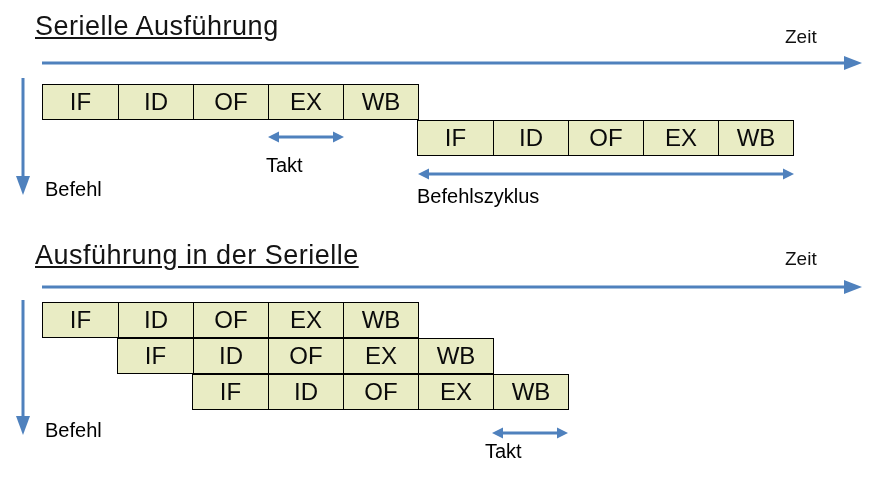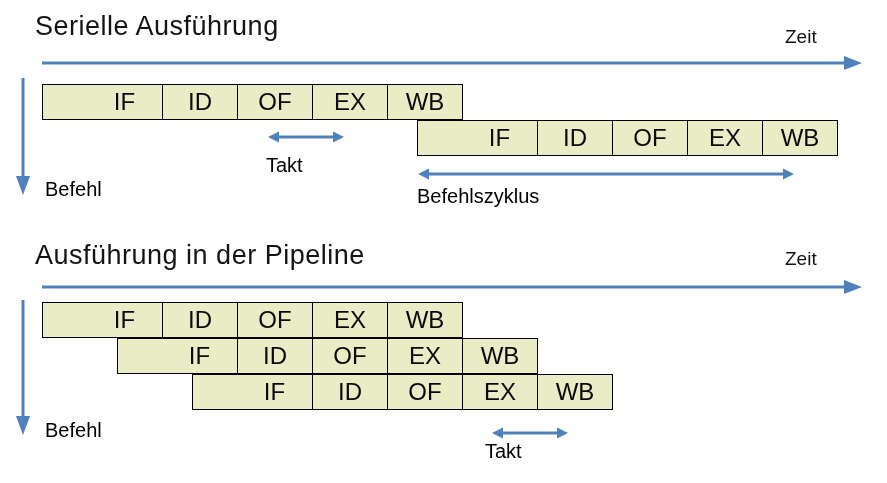--- a/index.html
+++ b/index.html
@@ -11,32 +11,32 @@
     font-family: "Liberation Sans", sans-serif;
     color: #000;
     overflow: hidden;
   }
   .abs { position: absolute; }
   .section-title {
     font-size: 27px;
     color: #141414;
     white-space: nowrap;
     letter-spacing: 0.5px;
+    text-decoration: underline;
   }
   .axis-label { font-size: 19px; color: #111; white-space: nowrap; }
   .small-label { font-size: 20px; color: #000000; white-space: nowrap; }
   .center-label { text-align: left; white-space: nowrap; }
   .stage-row {
     position: absolute;
     display: inline-flex;
     border: 1.6px solid #000;
     background: #e9ecc4;
     box-sizing: border-box;
     height: 36px;
-    padding-left: 44px;
   }
   .stage-cell {
     flex: 0 0 75px;
     width: 75px;
     box-sizing: border-box;
     border-left: 1.6px solid #000;
     display: flex;
     align-items: center;
     justify-content: center;
     font-size: 24px;
@@ -96,21 +96,21 @@
       <line x1="11" y1="8" x2="367" y2="8" stroke="#4f81bd" stroke-width="3"></line>
       <polygon points="12,2.5 12,13.5 1,8" fill="#4f81bd"></polygon>
       <polygon points="366,2.5 366,13.5 377,8" fill="#4f81bd"></polygon>
     </svg>
 
     <div class="abs small-label center-label" style="left:417px; top:185px; width:378px;">Befehlszyklus</div>
   </div>
 
   <div>
 
-    <div class="abs section-title" style="left:35px; top:240px;">Ausführung in der Pipeline</div>
+    <div class="abs section-title" style="left:35px; top:240px;">Ausführung in der Serielle</div>
 
     <div class="abs axis-label center-label" style="left:785px; top:248px; width:60px;">Zeit</div>
 
     <svg class="abs" style="left:42px; top:279px;" width="822" height="16">
       <line x1="0" y1="8" x2="804" y2="8" stroke="#4f81bd" stroke-width="3"></line>
       <polygon points="802,1 820,8 802,15" fill="#4f81bd"></polygon>
     </svg>
 
     <svg class="abs" style="left:15px; top:300px;" width="16" height="138">
       <line x1="8" y1="0" x2="8" y2="118" stroke="#4f81bd" stroke-width="3"></line>

